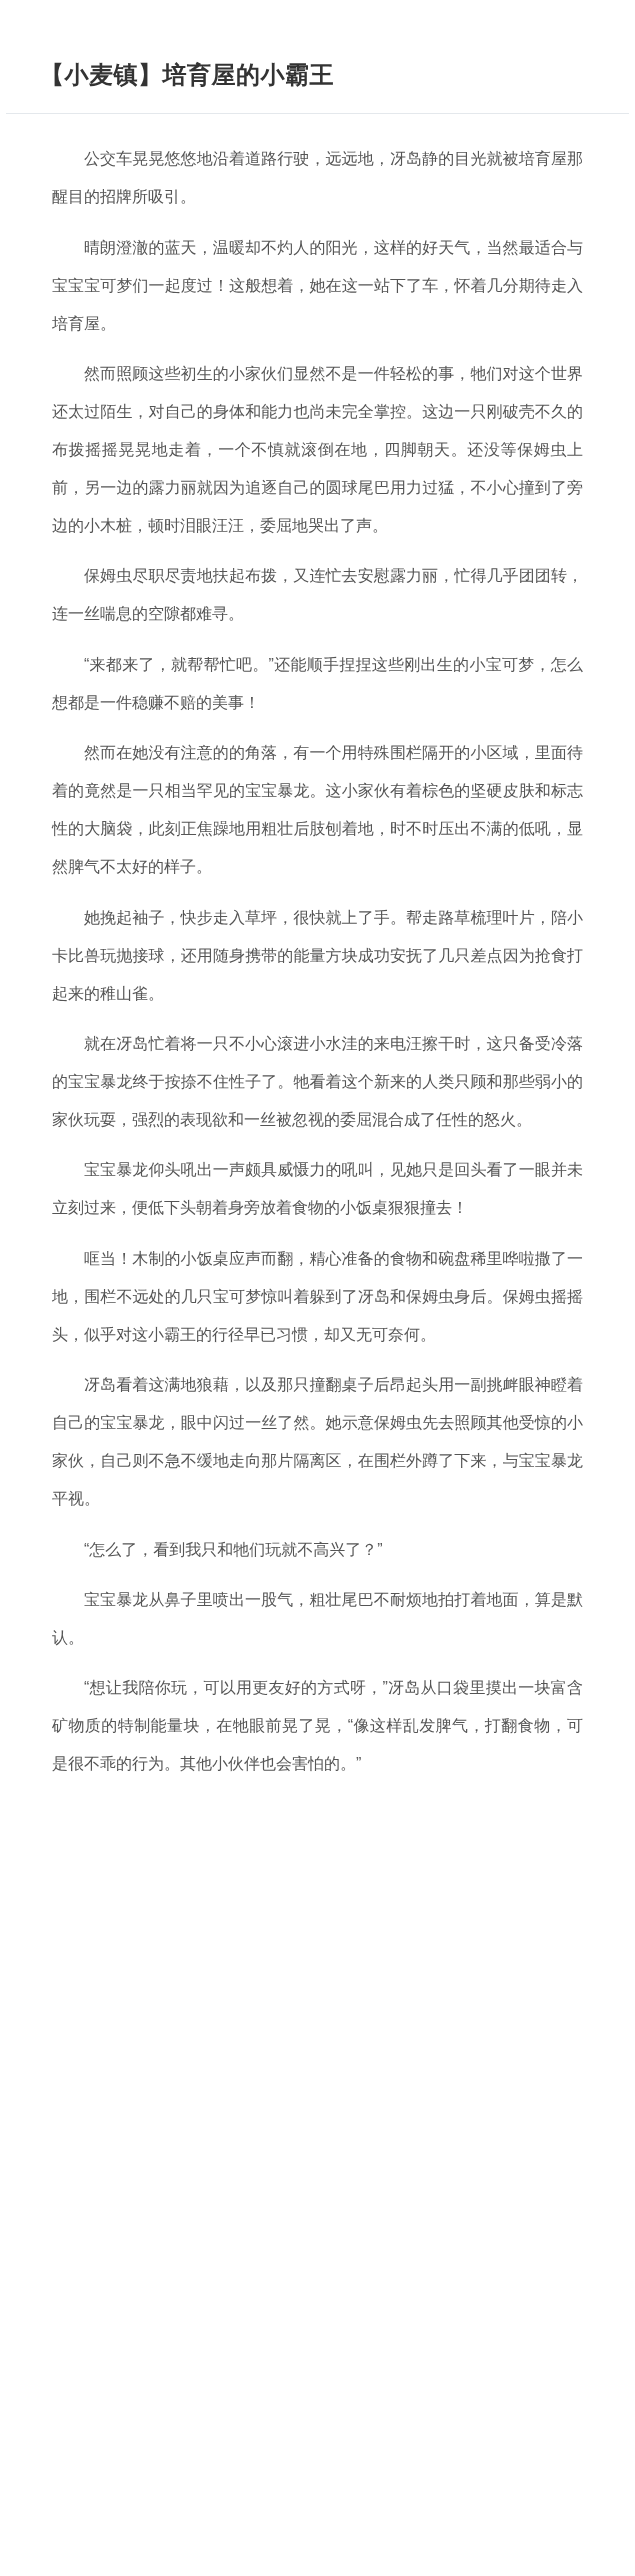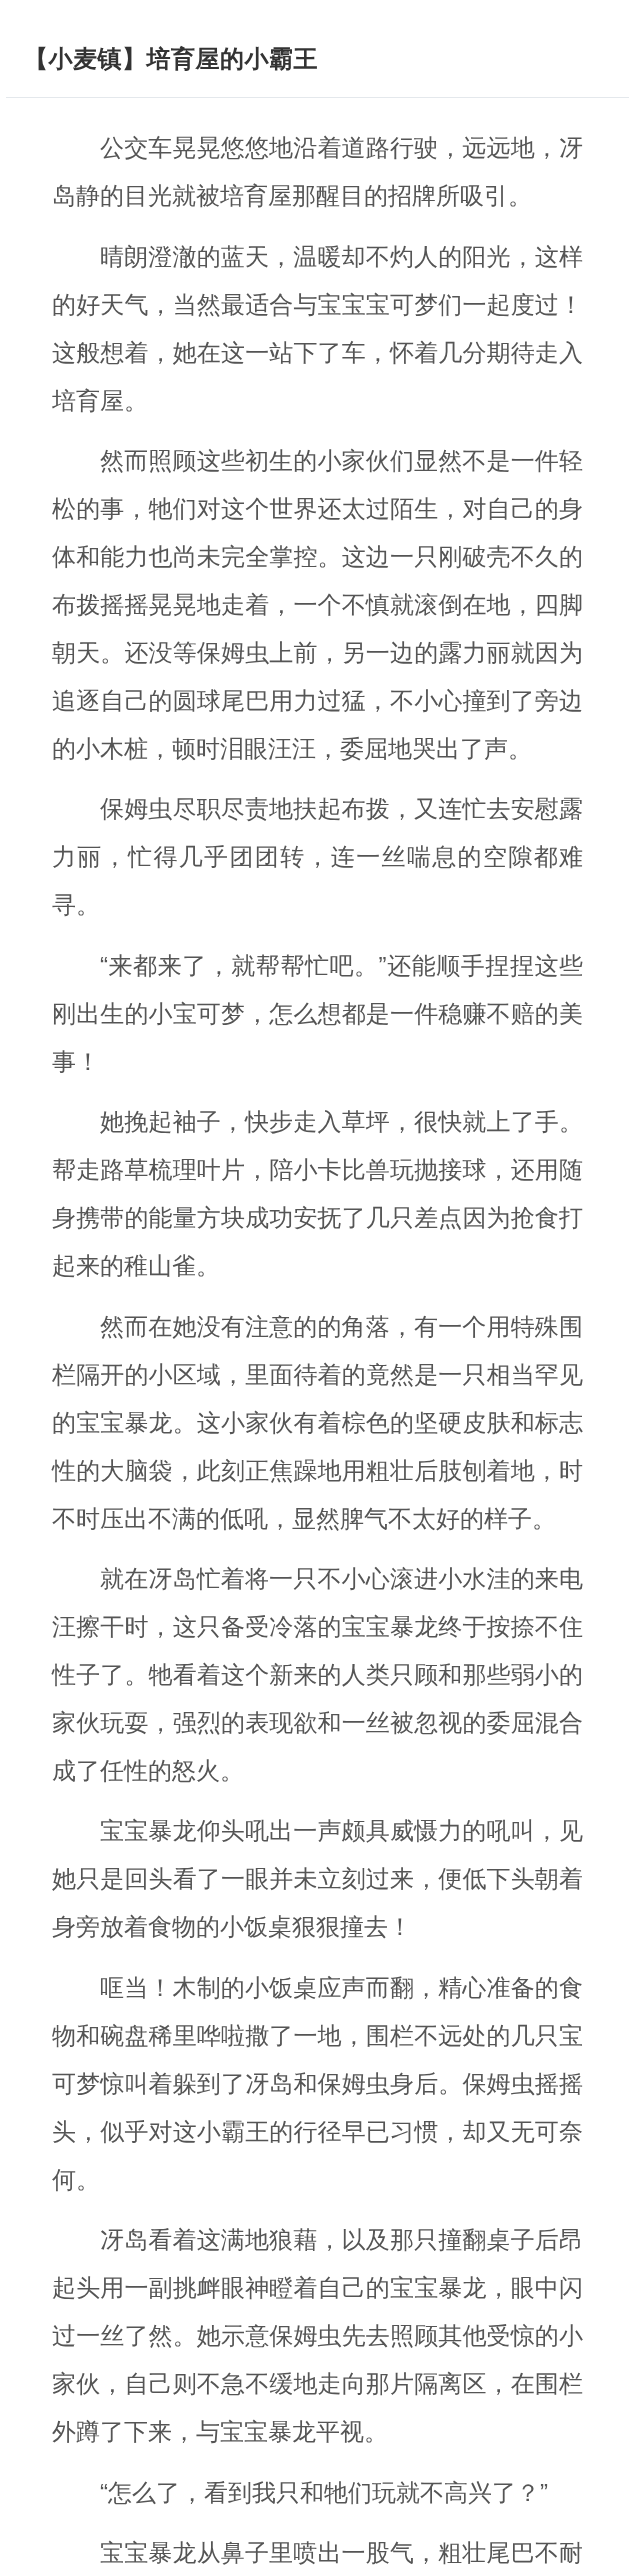--- a/index.html
+++ b/index.html
@@ -17,41 +17,41 @@
     height: 3286px;
     background: var(--bg);
     font-family: "Liberation Sans", "DejaVu Sans", sans-serif;
     overflow: hidden;
   }
   .page {
     width: 635px;
     box-sizing: border-box;
   }
   .title {
-    margin: 0;
+    margin: 16px;
     padding: 45px 52px 0 24px;
     font-size: 24px;
     line-height: 1.2;
     font-weight: 700;
     color: var(--title-text);
     letter-spacing: 0.5px;
   }
   .divider {
     height: 1.5px;
     background: var(--divider);
     margin: 23px 6.2px 0 6.2px;
     border: none;
   }
   .story {
     padding: 26px 52px 62px 52px;
   }
   .story p {
     margin: 0 0 12.4px 0;
-    font-size: 24px;
-    line-height: 48px;
+    font-size: 16px;
+    line-height: 38px;
     color: var(--body-text);
     text-indent: 2em;
     text-align: justify;
     word-break: break-all;
   }
   .story p:last-child {
     margin-bottom: 0;
   }
 </style>
 </head>
@@ -59,22 +59,22 @@
 
 <div class="page">
   <h1 class="title">【小麦镇】培育屋的小霸王</h1>
   <div class="divider"></div>
   <article class="story">
       <p>公交车晃晃悠悠地沿着道路行驶，远远地，冴岛静的目光就被培育屋那醒目的招牌所吸引。</p>
       <p>晴朗澄澈的蓝天，温暖却不灼人的阳光，这样的好天气，当然最适合与宝宝宝可梦们一起度过！这般想着，她在这一站下了车，怀着几分期待走入培育屋。</p>
       <p>然而照顾这些初生的小家伙们显然不是一件轻松的事，牠们对这个世界还太过陌生，对自己的身体和能力也尚未完全掌控。这边一只刚破壳不久的布拨摇摇晃晃地走着，一个不慎就滚倒在地，四脚朝天。还没等保姆虫上前，另一边的露力丽就因为追逐自己的圆球尾巴用力过猛，不小心撞到了旁边的小木桩，顿时泪眼汪汪，委屈地哭出了声。</p>
       <p>保姆虫尽职尽责地扶起布拨，又连忙去安慰露力丽，忙得几乎团团转，连一丝喘息的空隙都难寻。</p>
       <p>“来都来了，就帮帮忙吧。”还能顺手捏捏这些刚出生的小宝可梦，怎么想都是一件稳赚不赔的美事！</p>
+      <p>然而在她没有注意的的角落，有一个用特殊围栏隔开的小区域，里面待着的竟然是一只相当罕见的宝宝暴龙。这小家伙有着棕色的坚硬皮肤和标志性的大脑袋，此刻正焦躁地用粗壮后肢刨着地，时不时压出不满的低吼，显然脾气不太好的样子。</p>
       <p>她挽起袖子，快步走入草坪，很快就上了手。帮走路草梳理叶片，陪小卡比兽玩抛接球，还用随身携带的能量方块成功安抚了几只差点因为抢食打起来的稚山雀。</p>
-      <p>然而在她没有注意的的角落，有一个用特殊围栏隔开的小区域，里面待着的竟然是一只相当罕见的宝宝暴龙。这小家伙有着棕色的坚硬皮肤和标志性的大脑袋，此刻正焦躁地用粗壮后肢刨着地，时不时压出不满的低吼，显然脾气不太好的样子。</p>
       <p>就在冴岛忙着将一只不小心滚进小水洼的来电汪擦干时，这只备受冷落的宝宝暴龙终于按捺不住性子了。牠看着这个新来的人类只顾和那些弱小的家伙玩耍，强烈的表现欲和一丝被忽视的委屈混合成了任性的怒火。</p>
       <p>宝宝暴龙仰头吼出一声颇具威慑力的吼叫，见她只是回头看了一眼并未立刻过来，便低下头朝着身旁放着食物的小饭桌狠狠撞去！</p>
       <p>哐当！木制的小饭桌应声而翻，精心准备的食物和碗盘稀里哗啦撒了一地，围栏不远处的几只宝可梦惊叫着躲到了冴岛和保姆虫身后。保姆虫摇摇头，似乎对这小霸王的行径早已习惯，却又无可奈何。</p>
       <p>冴岛看着这满地狼藉，以及那只撞翻桌子后昂起头用一副挑衅眼神瞪着自己的宝宝暴龙，眼中闪过一丝了然。她示意保姆虫先去照顾其他受惊的小家伙，自己则不急不缓地走向那片隔离区，在围栏外蹲了下来，与宝宝暴龙平视。</p>
       <p>“怎么了，看到我只和牠们玩就不高兴了？”</p>
       <p>宝宝暴龙从鼻子里喷出一股气，粗壮尾巴不耐烦地拍打着地面，算是默认。</p>
       <p>“想让我陪你玩，可以用更友好的方式呀，”冴岛从口袋里摸出一块富含矿物质的特制能量块，在牠眼前晃了晃，“像这样乱发脾气，打翻食物，可是很不乖的行为。其他小伙伴也会害怕的。”</p>
     </article>
 </div>
 

